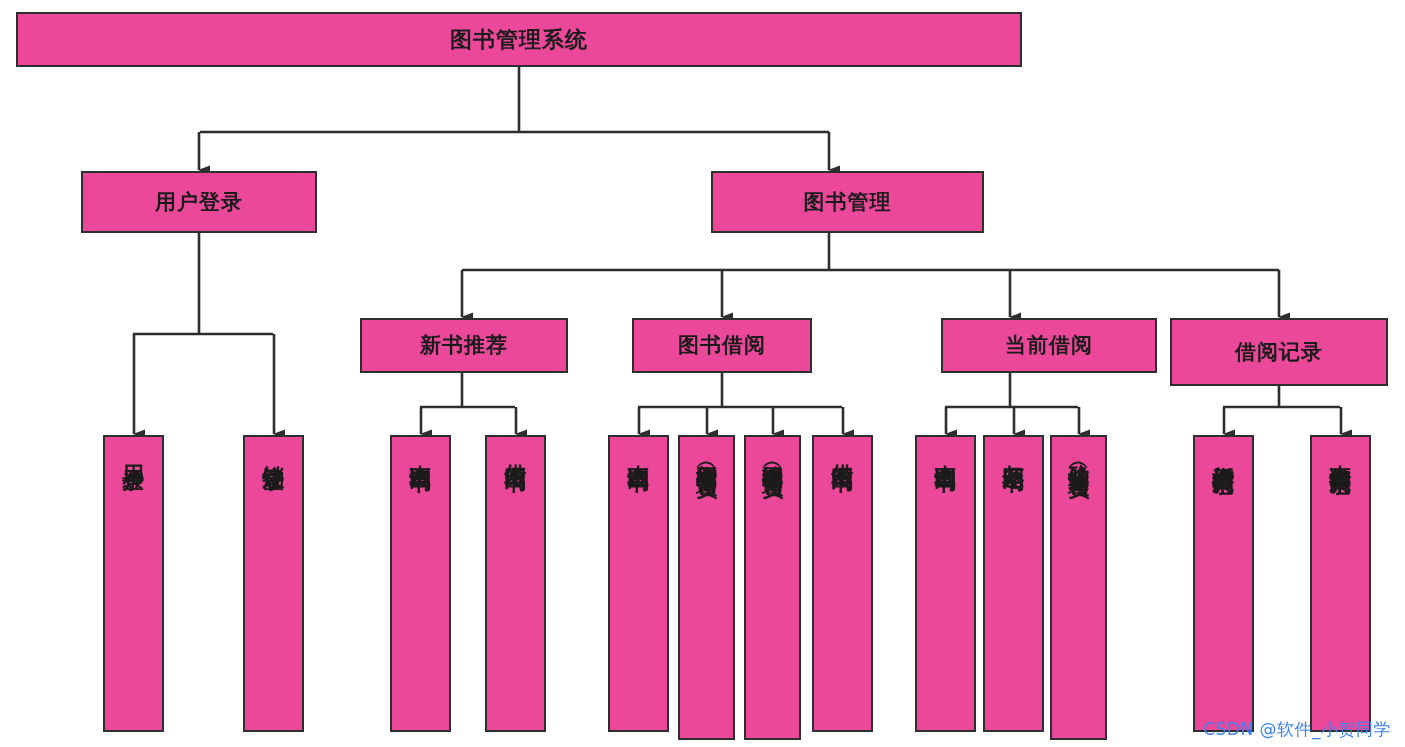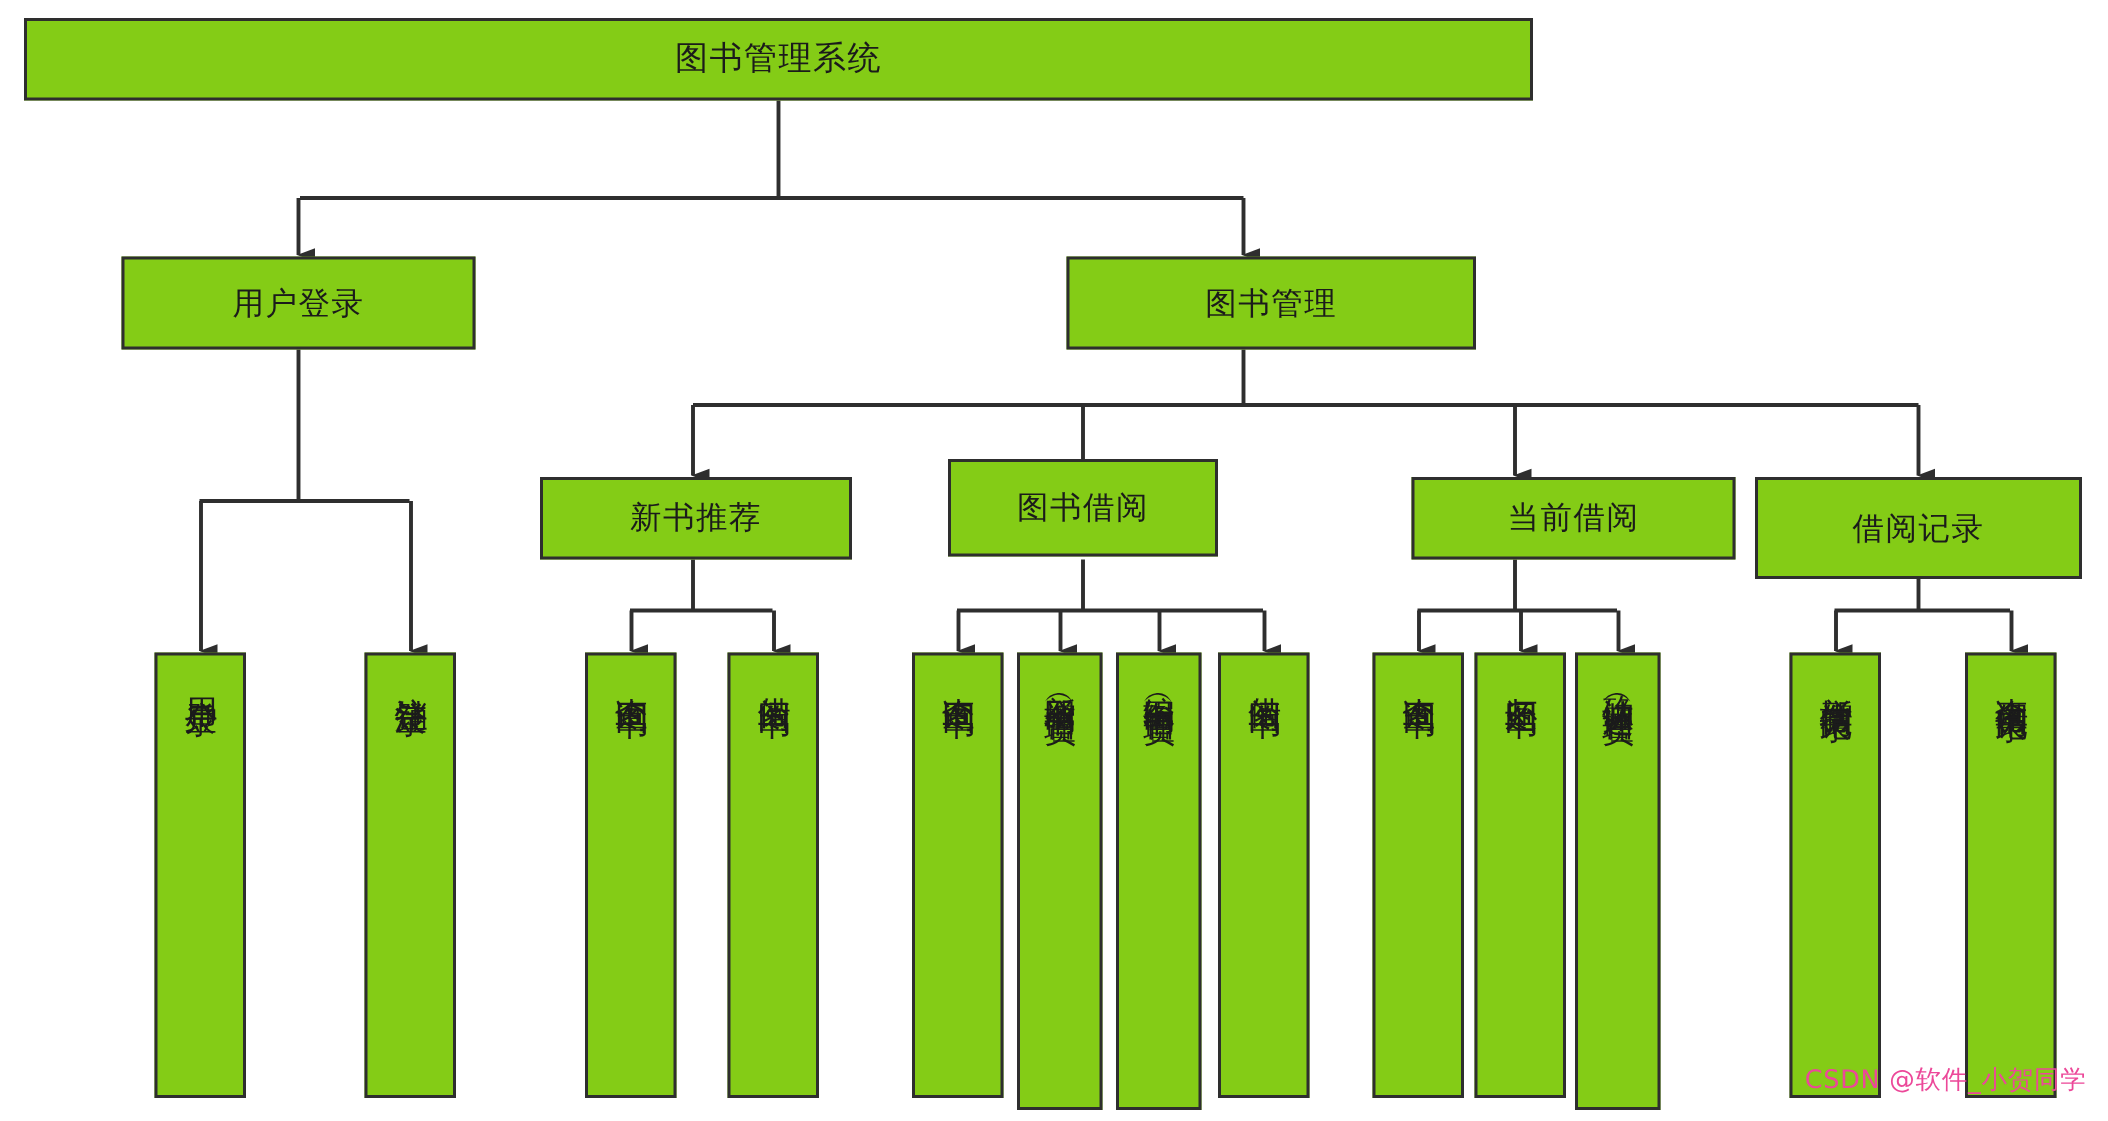--- a/index.html
+++ b/index.html
@@ -17,26 +17,27 @@
   }
   #edges{
     position:absolute;
     left:0; top:0;
     width:1405px; height:747px;
     pointer-events:none;
   }
   .node{
     position:absolute;
     box-sizing:border-box;
-    background:#84cc16;
+    background:#ec4899;
     border:2.5px solid #2e2e2e;
     display:flex;
     align-items:center;
     justify-content:center;
     text-align:left;
+    font-weight:bold;
   }
   .node .label{
     font-size:21px;
     line-height:1.25;
     letter-spacing:1px;
     color:#1b1b1b;
     white-space:nowrap;
   }
   .node.root .label{font-size:22px;}
   .node.vert{
@@ -53,23 +54,23 @@
     white-space:normal;
     max-height:288px;
   }
   .node.vert.tall .label{
     max-height:292px;
     font-size:21px;
   }
   #watermark{
     position:absolute;
     right:14px;
-    bottom:16px;
+    bottom:6px;
     font-size:17px;
-    color:#ec4899;
+    color:#3b82f6;
     letter-spacing:0.5px;
     white-space:nowrap;
     user-select:none;
   }
 </style>
 </head>
 <body>
 
 <div id="canvas">
 
@@ -122,21 +123,21 @@
       </div>
       <div class="node" style="left: 81px; top: 171px; width: 236px; height: 62px;">
         <span class="label">用户登录</span>
       </div>
       <div class="node" style="left: 711px; top: 171px; width: 273px; height: 62px;">
         <span class="label">图书管理</span>
       </div>
       <div class="node" style="left: 360px; top: 318px; width: 208px; height: 55px;">
         <span class="label">新书推荐</span>
       </div>
-      <div class="node" style="left: 632px; top: 306px; width: 180px; height: 65px;">
+      <div class="node" style="left: 632px; top: 318px; width: 180px; height: 55px;">
         <span class="label">图书借阅</span>
       </div>
       <div class="node" style="left: 941px; top: 318px; width: 216px; height: 55px;">
         <span class="label">当前借阅</span>
       </div>
       <div class="node" style="left: 1170px; top: 318px; width: 218px; height: 68px;">
         <span class="label">借阅记录</span>
       </div>
       <div class="node vert" style="left: 103px; top: 435px; width: 61px; height: 297px;">
         <span class="label">用户登录</span>

